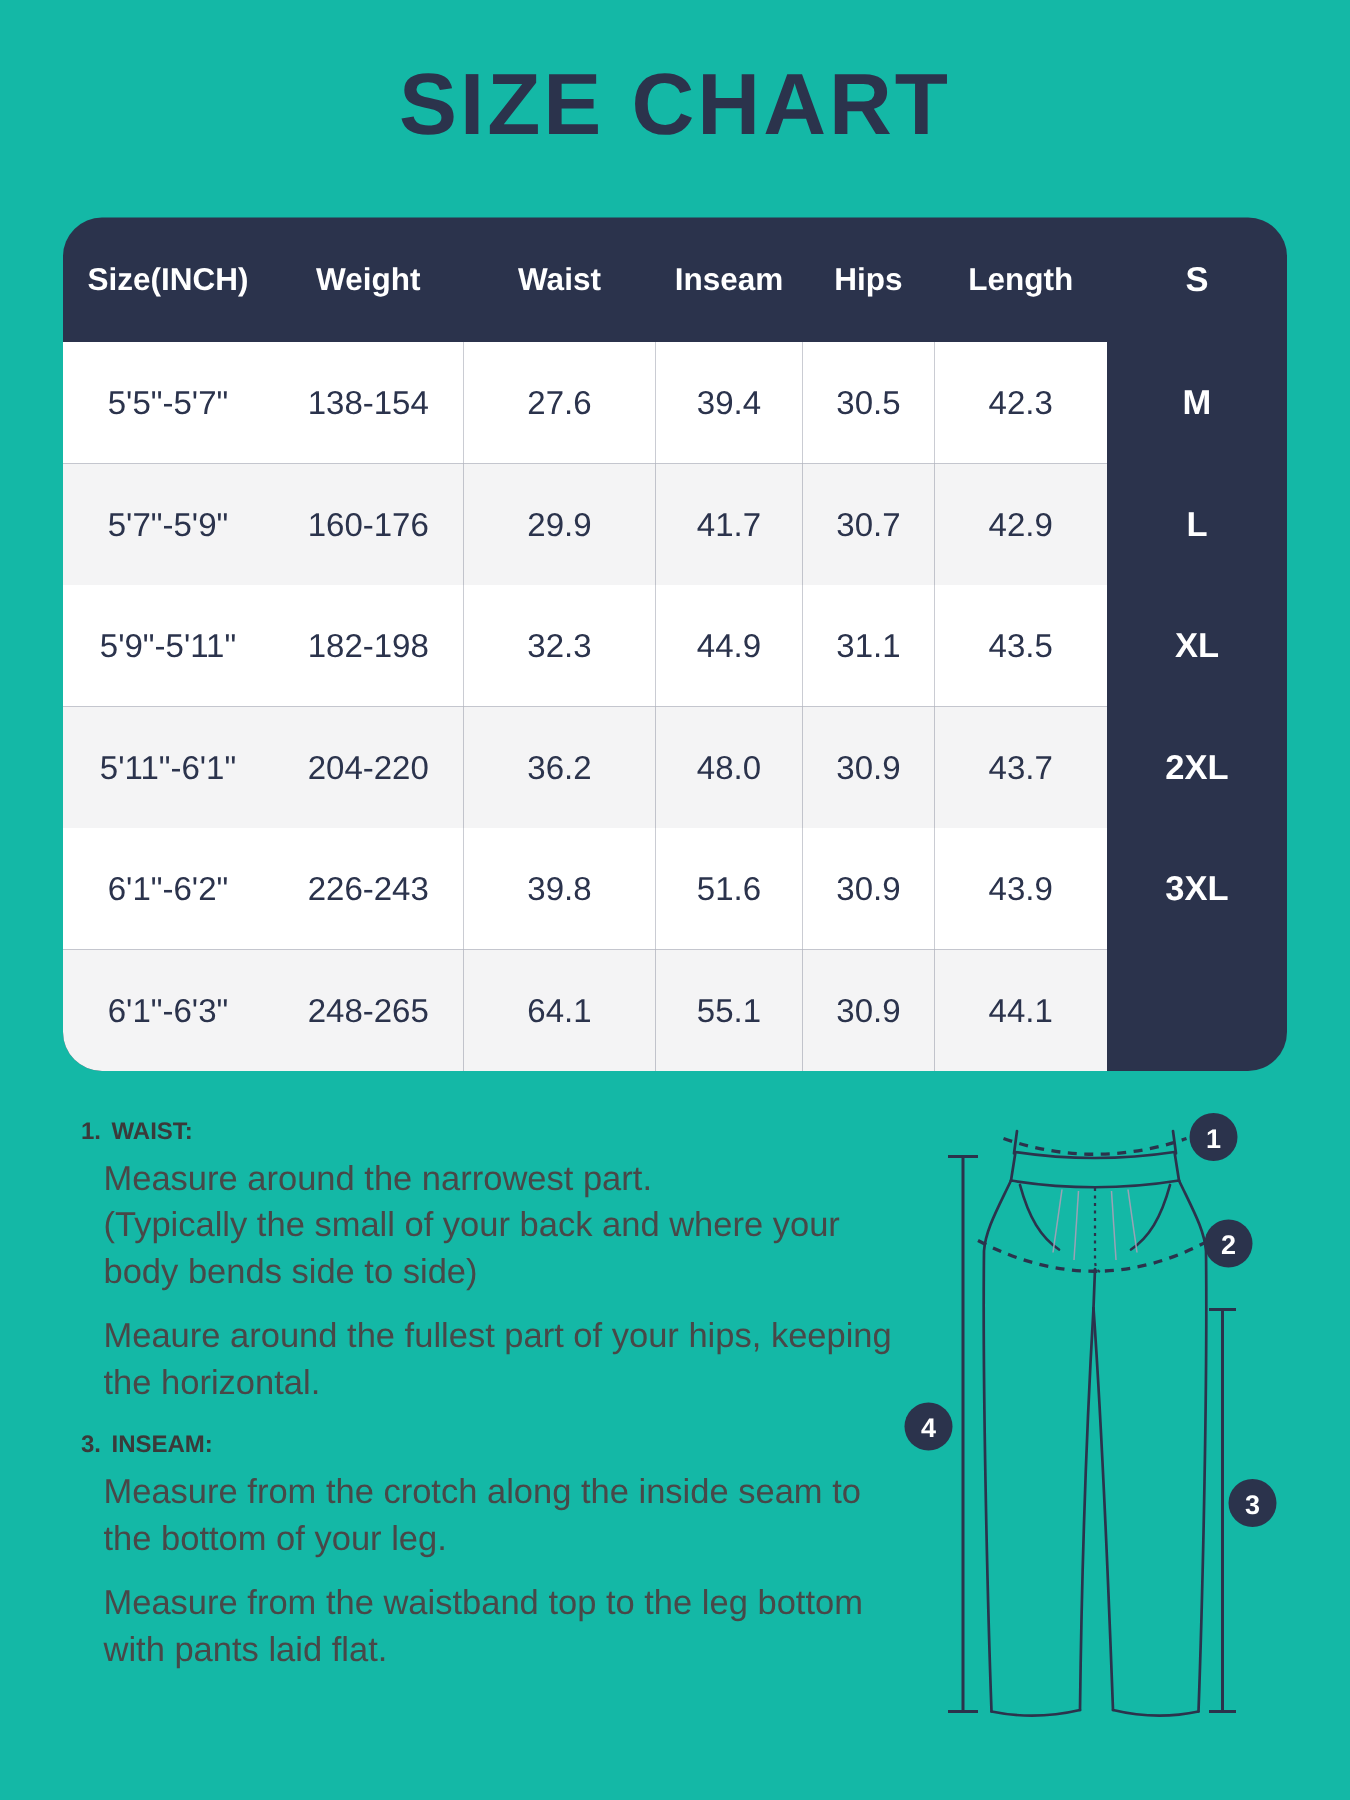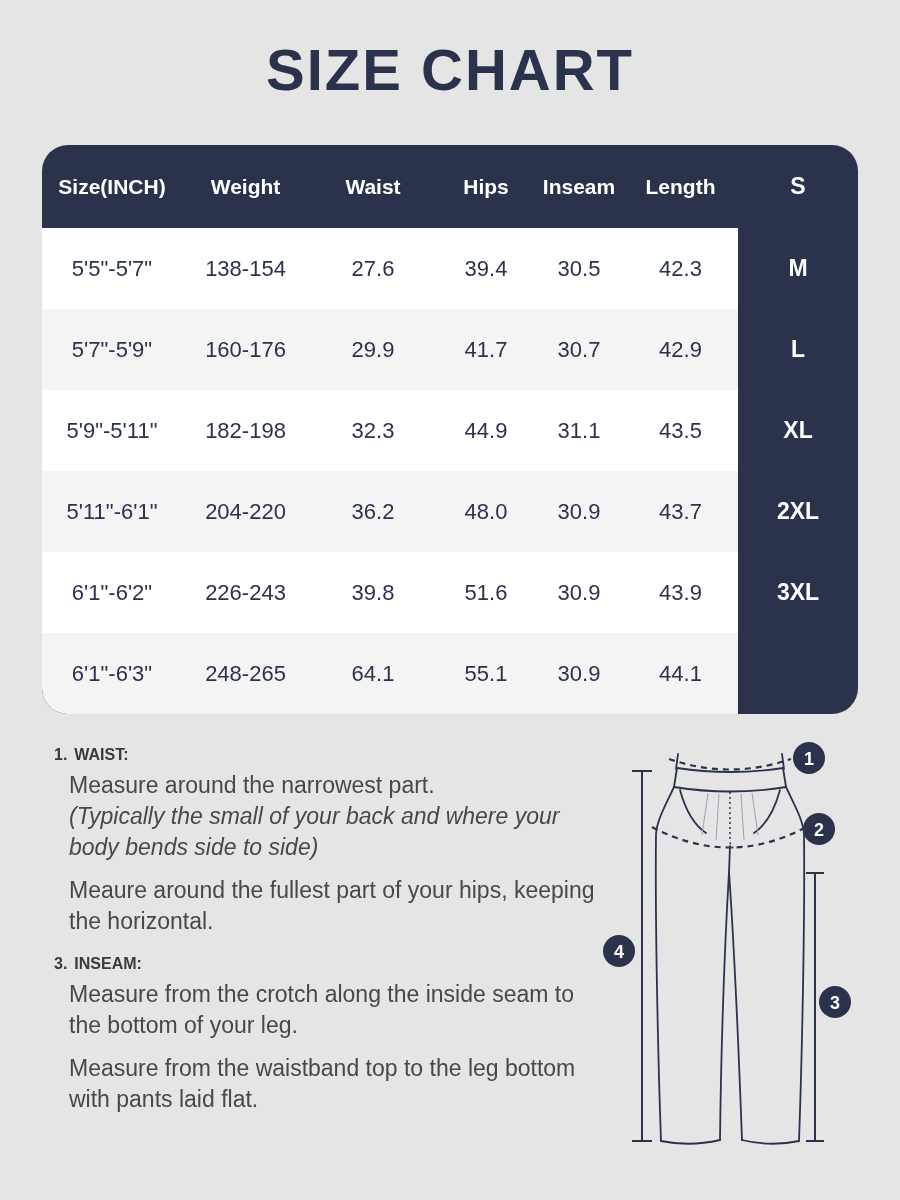--- a/index.html
+++ b/index.html
@@ -1,21 +1,21 @@
 <!DOCTYPE html>
 <html><head>
 <meta charset="utf-8">
 <style>
   * { margin:0; padding:0; box-sizing:border-box; }
   html,body { width:900px; }
   body { font-family:"Liberation Sans","DejaVu Sans",sans-serif; }
 
   .page {
     position:relative; width:900px; height:1200px;
-    background:#e5e5e5; overflow:hidden;
+    background:#14b8a6; overflow:hidden;
   }
 
   .title {
     position:absolute; top:36px; left:0; width:100%;
     text-align:center; font-size:58px; font-weight:800;
     letter-spacing:2px; color:#2b334c;
   }
 
   .size-table {
     position:absolute; left:42px; top:145px;
@@ -31,43 +31,43 @@
   .size-col { color:#ffffff; font-size:23px; font-weight:700; }
   .data-cell { background:#ffffff; color:#2b334c; font-size:22px; font-weight:500; }
   .data-cell.alt { background:#f4f4f5; }
 
   .instructions { position:absolute; left:54px; top:740px; width:545px; }
   .instr { margin-bottom:12px; }
   .ihead { font-size:16px; font-weight:700; color:#3a3a3a; line-height:30px; }
   .ilabel { margin-left:7px; }
   .ibody { padding-left:15px; }
   .iline { font-size:23px; color:#484848; line-height:31px; }
-  .italic { font-style:italic; }
+  .italic { }
 
   .diagram { position:absolute; left:595px; top:728px; width:300px; height:445px; }
   .marker-num {
     font-family:"Liberation Sans","DejaVu Sans",sans-serif;
     font-size:18px; font-weight:700; fill:#ffffff;
     text-anchor:middle; dominant-baseline:central;
   }
 </style>
 </head>
 <body>
 
 <div class="page">
 
   <div class="title">SIZE CHART</div>
 
   <div class="size-table">
 
     <div class="cell head">Size(INCH)</div>
     <div class="cell head">Weight</div>
     <div class="cell head">Waist</div>
+    <div class="cell head">Inseam</div>
     <div class="cell head">Hips</div>
-    <div class="cell head">Inseam</div>
     <div class="cell head">Length</div>
 
     <div class="cell size-col">S</div>
     <div class="cell data-cell">5'5"-5'7"</div>
     <div class="cell data-cell">138-154</div>
     <div class="cell data-cell">27.6</div>
     <div class="cell data-cell">39.4</div>
     <div class="cell data-cell">30.5</div>
     <div class="cell data-cell">42.3</div>
 

